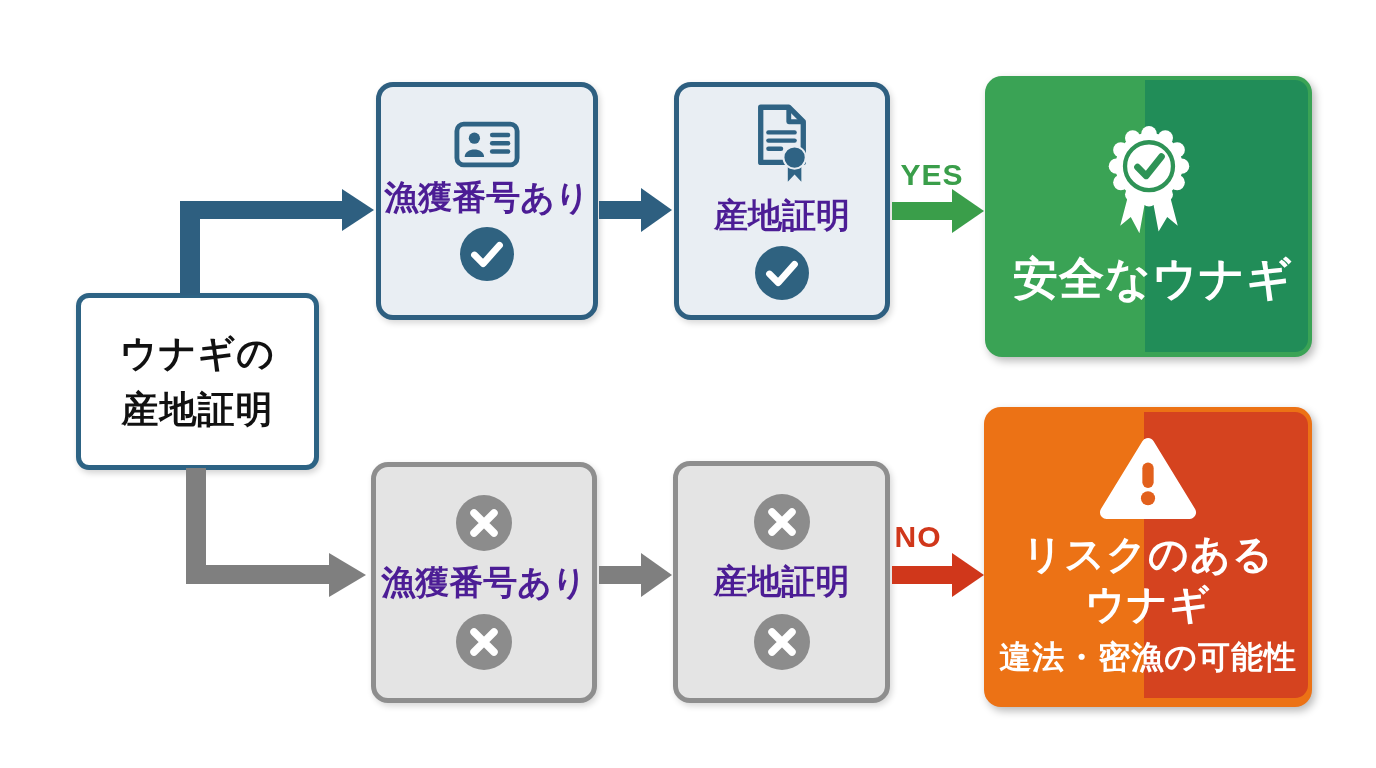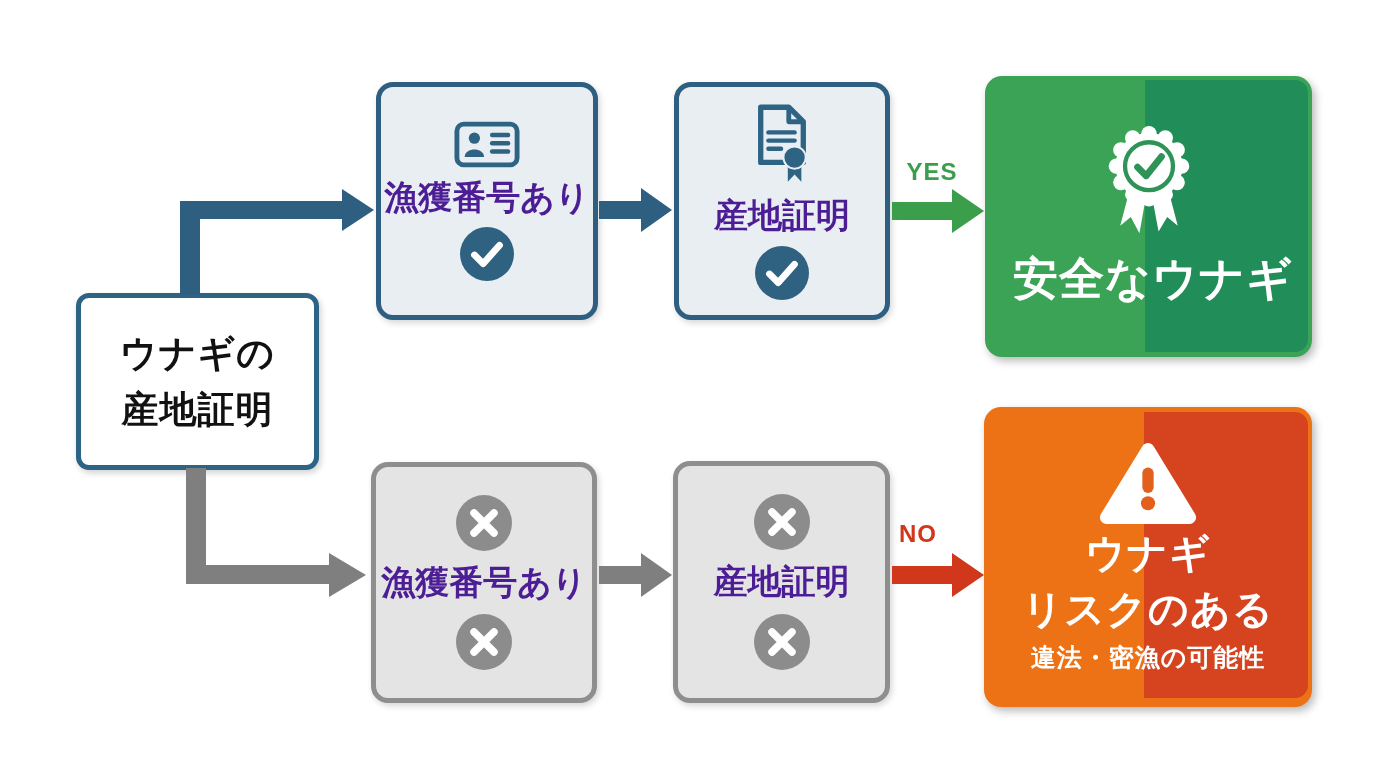--- a/index.html
+++ b/index.html
@@ -31,21 +31,21 @@
           box-shadow:3px 4px 8px rgba(0,0,0,.28);}
   #result-safe{left:985px;top:76px;width:327px;height:281px;background:#3aa355;}
   #result-risk{left:984px;top:407px;width:328px;height:300px;background:#ec7215;}
   .half{position:absolute;top:4px;bottom:5px;right:4px;width:50%;border-radius:0 13px 13px 0;}
   #result-safe .half{background:#218d58;}
   #result-risk .half{background:#d5431f;top:5px;bottom:9px;}
   .result-content{position:relative;width:100%;height:100%;display:flex;flex-direction:column;
                   align-items:center;justify-content:center;gap:8px;z-index:2;}
   .result-label{font-size:45px;font-weight:bold;color:#fff;letter-spacing:1px;margin-left:9px;}
   .risk-title{font-size:40px;font-weight:bold;color:#fff;line-height:1.2;letter-spacing:1px;}
-  .risk-sub{font-size:25px;font-weight:bold;color:#fff;letter-spacing:1px;}
+  .risk-sub{font-size:32px;font-weight:bold;color:#fff;letter-spacing:1px;}
   
   .seg{position:absolute;}
   .head{position:absolute;width:0;height:0;}
   .elbow-v-blue{left:180px;top:206px;width:20px;height:89px;background:#2e5f80;}
   .elbow-h-blue{left:180px;top:201px;width:163px;height:18px;background:#2e5f80;}
   .elbow-head-blue{left:342px;top:189px;border-top:21px solid transparent;
        border-bottom:21px solid transparent;border-left:32px solid #2e5f80;}
   .elbow-v-gray{left:186px;top:468px;width:20px;height:116px;background:#7f7f7f;}
   .elbow-h-gray{left:186px;top:565px;width:144px;height:19px;background:#7f7f7f;}
   .elbow-head-gray{left:329px;top:553px;border-top:22px solid transparent;
@@ -55,21 +55,21 @@
        border-bottom:22px solid transparent;border-left:31px solid #2e5f80;}
   .mid-gray-body{left:599px;top:566px;width:42px;height:18px;background:#7f7f7f;}
   .mid-gray-head{left:641px;top:553px;border-top:22px solid transparent;
        border-bottom:22px solid transparent;border-left:31px solid #7f7f7f;}
   .yes-body{left:892px;top:202px;width:60px;height:18px;background:#3a9e4a;}
   .yes-head{left:952px;top:189px;border-top:22px solid transparent;
        border-bottom:22px solid transparent;border-left:32px solid #3a9e4a;}
   .no-body{left:892px;top:566px;width:60px;height:18px;background:#d0371b;}
   .no-head{left:952px;top:553px;border-top:22px solid transparent;
        border-bottom:22px solid transparent;border-left:32px solid #d0371b;}
-  .branch-label{position:absolute;width:76px;text-align:center;font-size:24px;font-weight:800;
+  .branch-label{position:absolute;width:76px;text-align:center;font-size:30px;font-weight:800;
        letter-spacing:1px;}
   #yes-label{left:894px;top:158px;color:#3a9e4a;}
   #no-label{left:880px;top:520px;color:#d0371b;}
 </style>
 </head>
 <body>
 
 <div class="canvas">
 
   <div class="node start-node">
@@ -205,19 +205,19 @@
   <div class="result" id="result-risk">
     <div class="half"></div>
     <div class="result-content">
       <span class="icon">
         <svg width="98" height="87" viewBox="0 0 104 92">
           <path d="M52,10 L96,82 L8,82 Z" fill="#ffffff" stroke="#ffffff" stroke-width="14" stroke-linejoin="round"></path>
           <rect x="46" y="29" width="12" height="27" rx="6" fill="#e2601c"></rect>
           <circle cx="52" cy="67" r="7.5" fill="#e2601c"></circle>
         </svg>
       </span>
+      <div class="risk-title">リスクのある</div>
       <div class="risk-title" style="margin-top:-6px;">ウナギ</div>
-      <div class="risk-title">リスクのある</div>
       <div class="risk-sub">違法・密漁の可能性</div>
     </div>
   </div>
 
 </div>
 
 </body></html>

